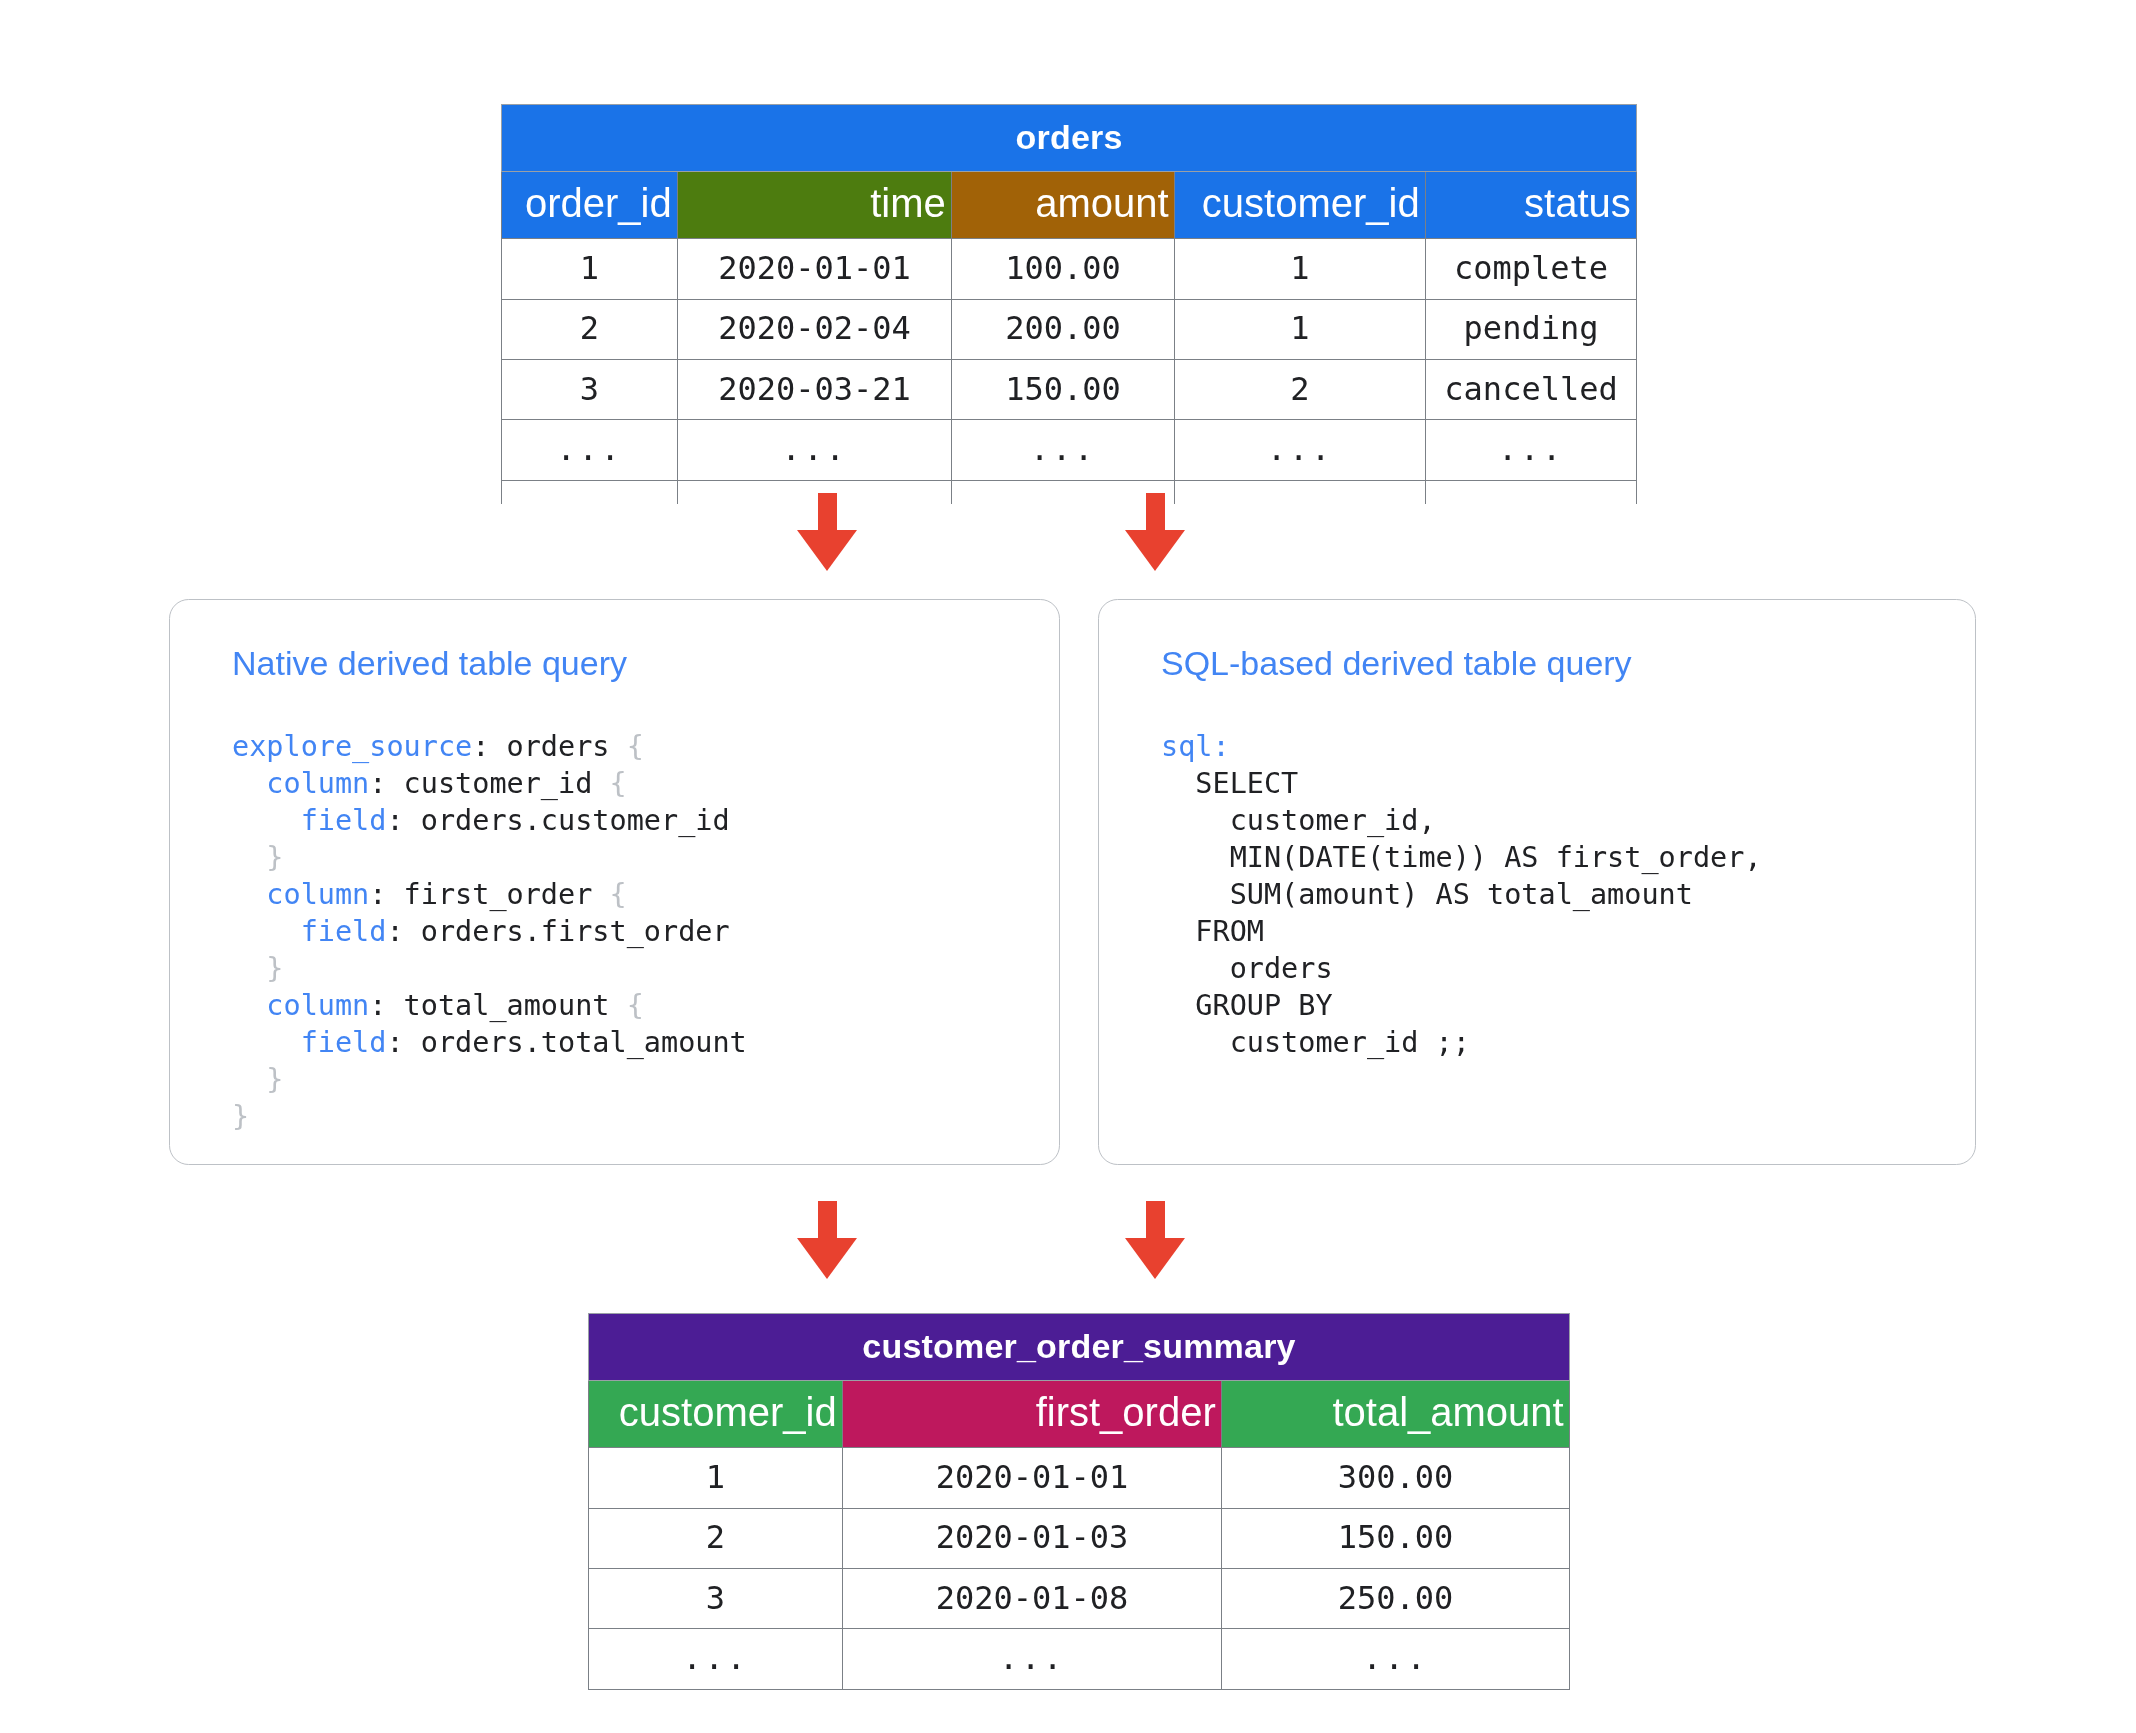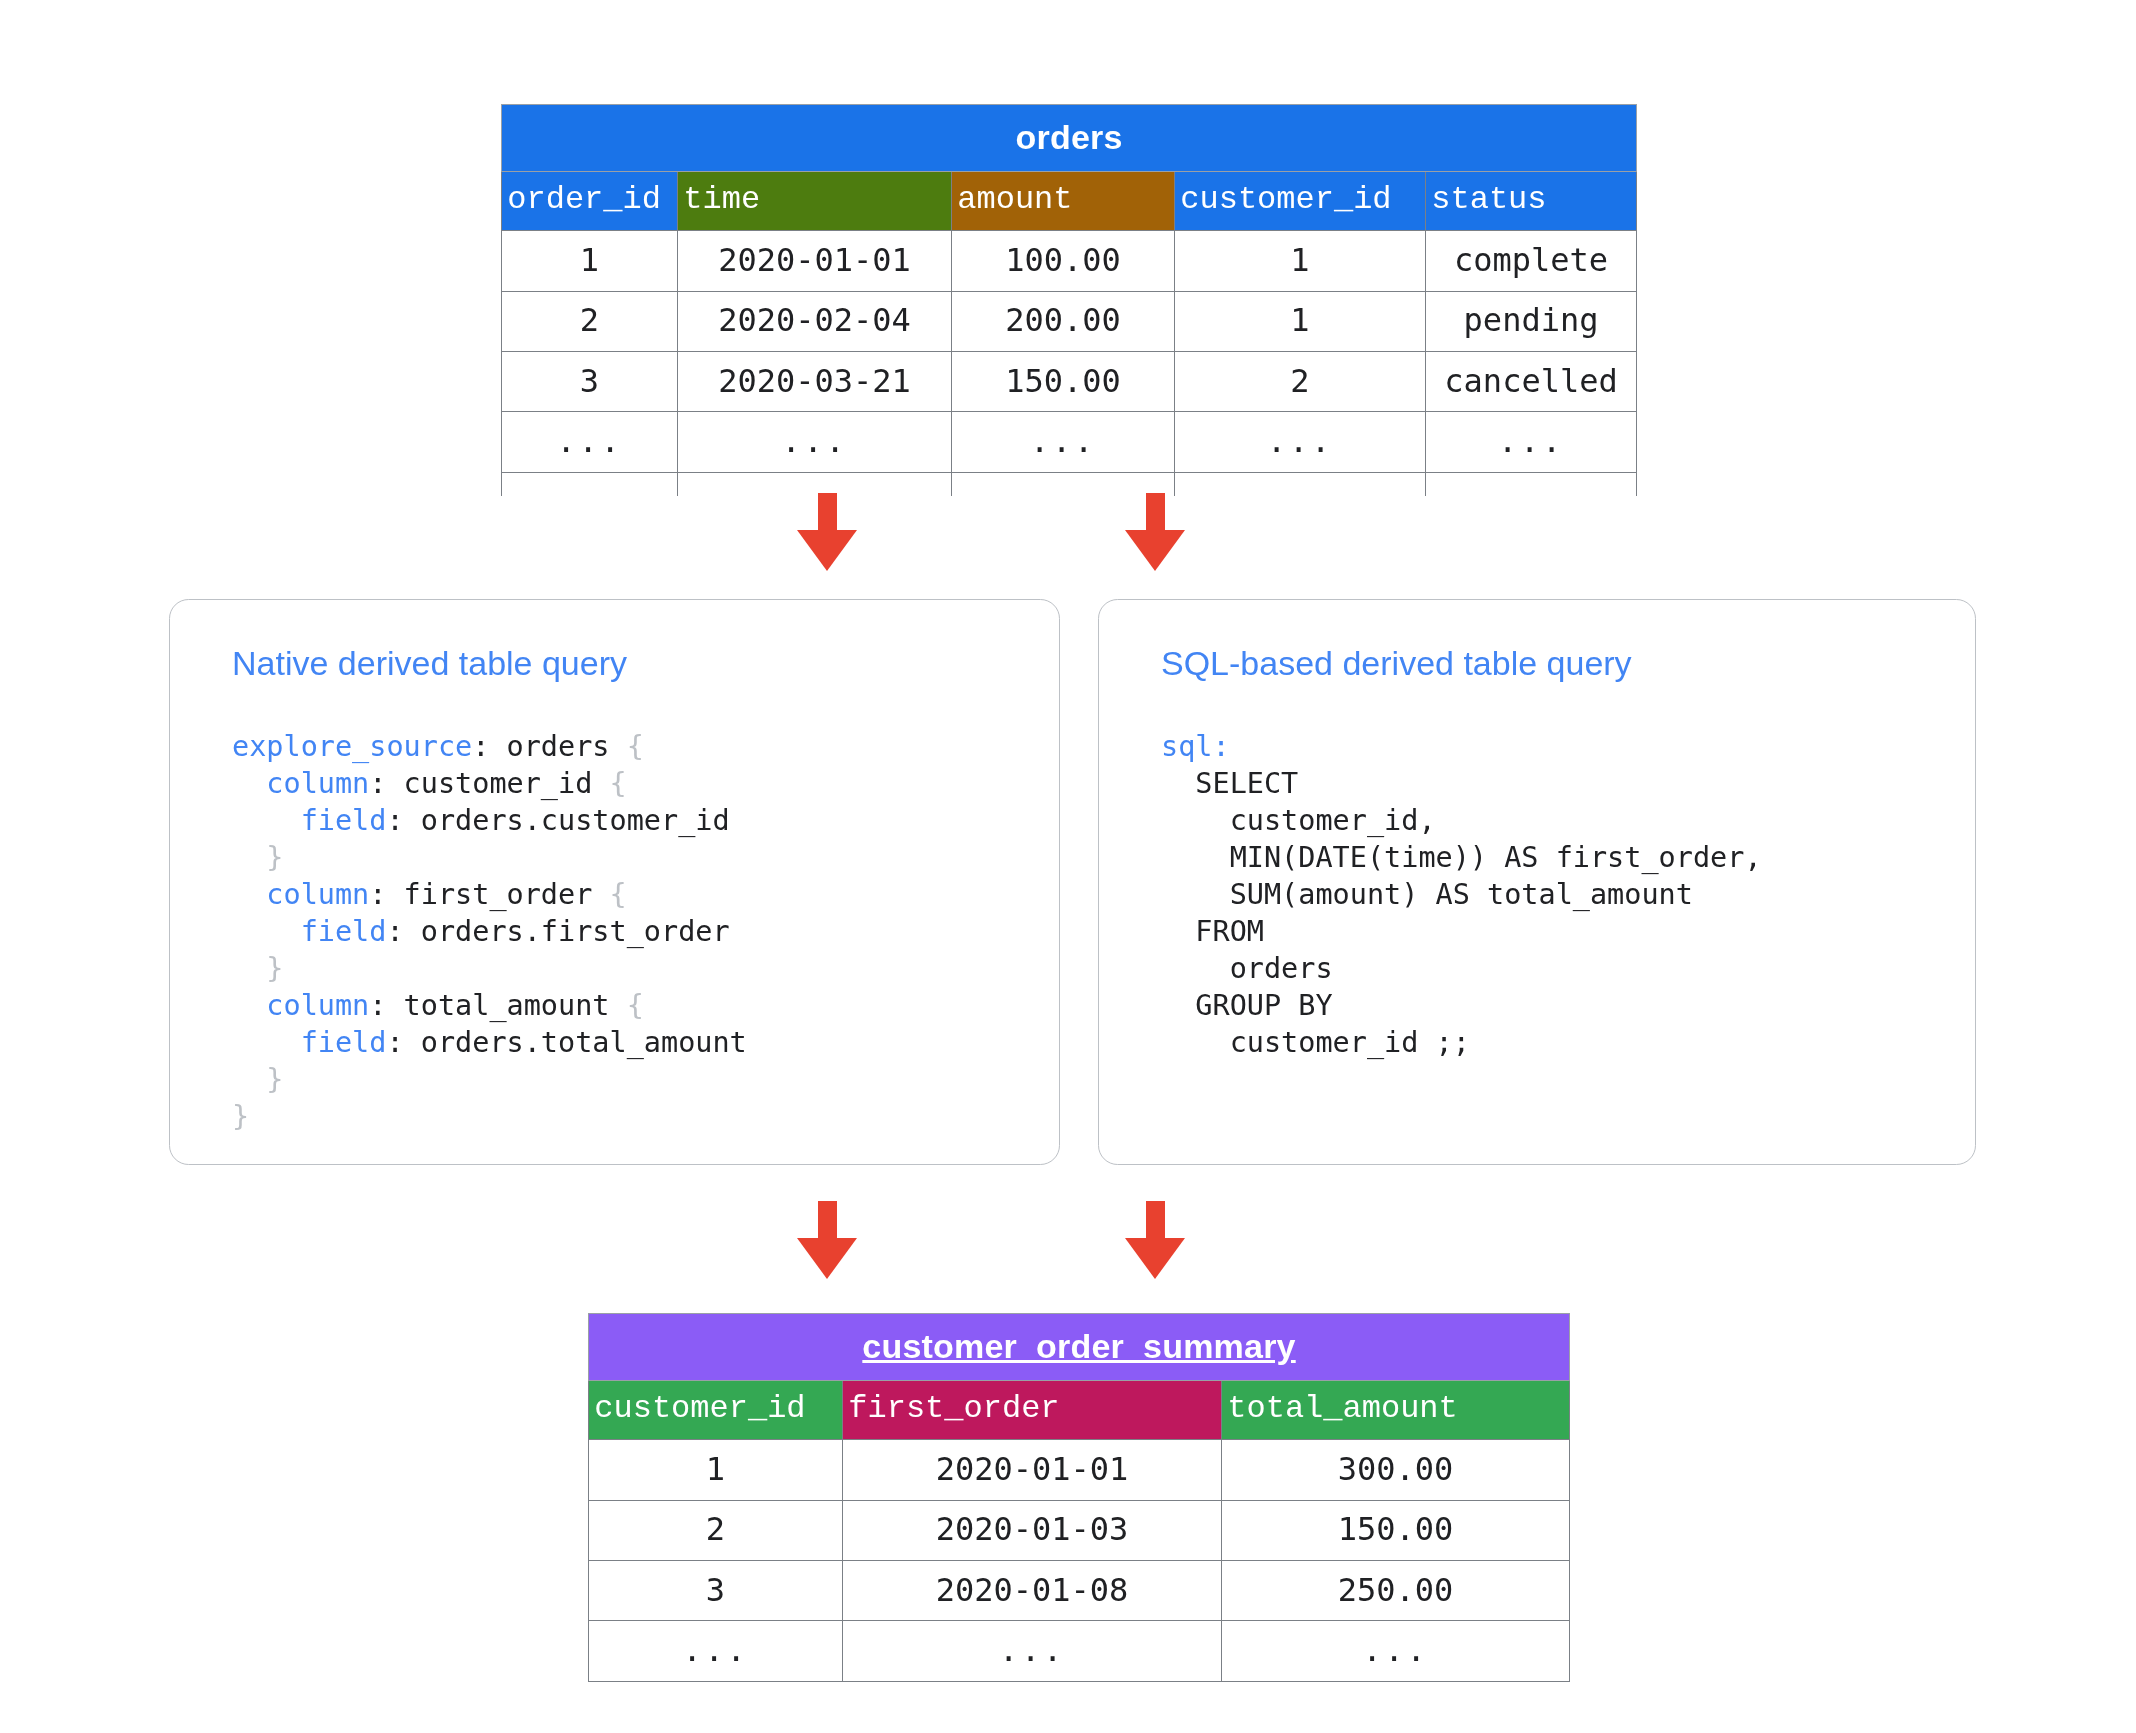--- a/index.html
+++ b/index.html
@@ -26,24 +26,24 @@
     font-weight: bold;
     font-size: 34px;
     text-align: center;
     padding: 12.5px 0 14.3px 0;
     letter-spacing: 0.2px;
     font-family: "Liberation Sans", sans-serif;
   }
   .db-table th.col-head {
     color: #ffffff;
     font-weight: normal;
-    font-size: 32px;
-    text-align: left;
+    font-size: 40px;
+    text-align: right;
     padding: 9px 5.3px 12.5px 5.3px;
-    font-family: Liberation Mono, monospace;
+    font-family: Liberation Sans, sans-serif;
     white-space: nowrap;
   }
   .db-table td.cell {
     font-size: 32px;
     text-align: center;
     color: #202124;
     background: #ffffff;
     padding: 9.8px 5.3px 11.6px 5.3px;
     font-family: "DejaVu Sans Mono", monospace;
     white-space: nowrap;
@@ -221,21 +221,21 @@
 </div>
 
 <table class="db-table" id="summary-table">
   <colgroup>
     <col style="width:254px">
       <col style="width:379px">
       <col style="width:348px">
   </colgroup>
   <thead>
     <tr class="title-row">
-      <th class="tbl-title" colspan="3" style="background: #8b5cf6; text-decoration: underline;">customer_order_summary</th>
+      <th class="tbl-title" colspan="3" style="background: #4c1d95;">customer_order_summary</th>
     </tr>
     <tr>
       <th class="col-head" style="background: rgb(52, 168, 83);">customer_id</th>
       <th class="col-head" style="background: #be185d;">first_order</th>
       <th class="col-head" style="background: rgb(52, 168, 83);">total_amount</th>
     </tr>
   </thead>
   <tbody id="summary-body">
       <tr>
         <td class="cell">1</td>

